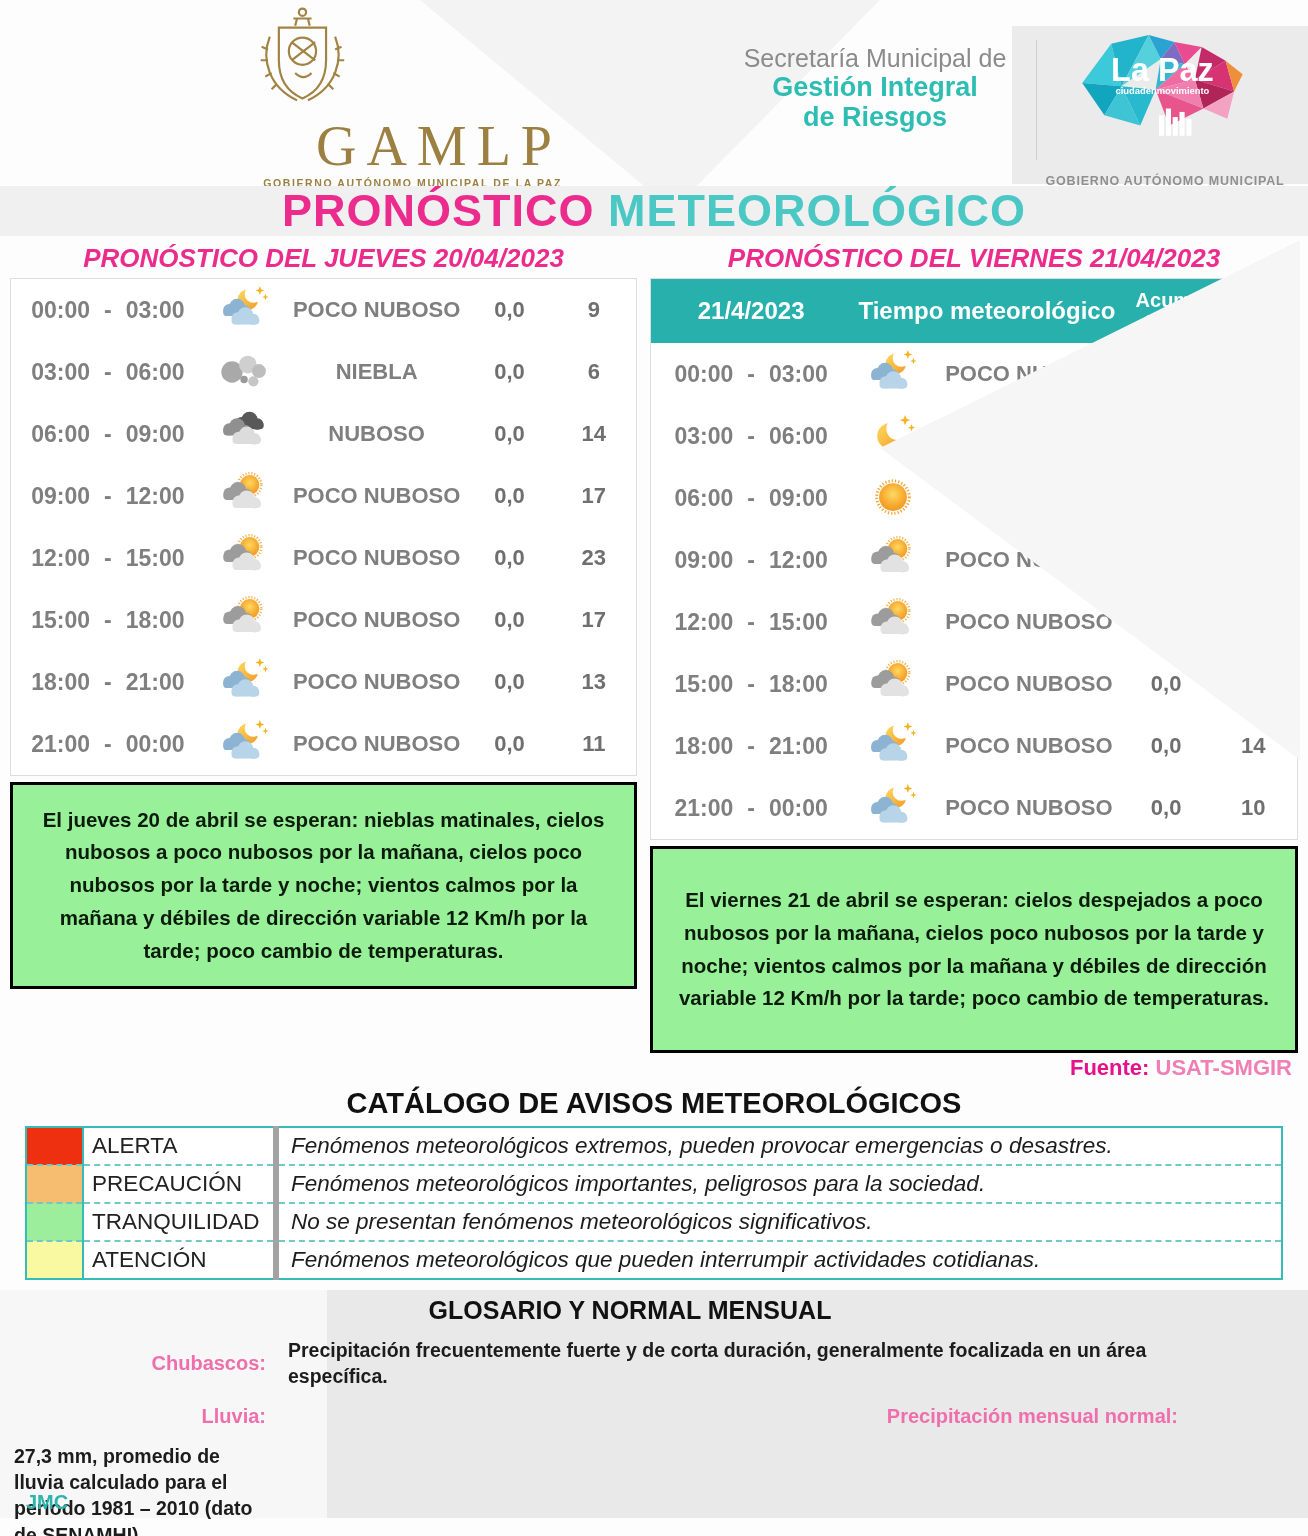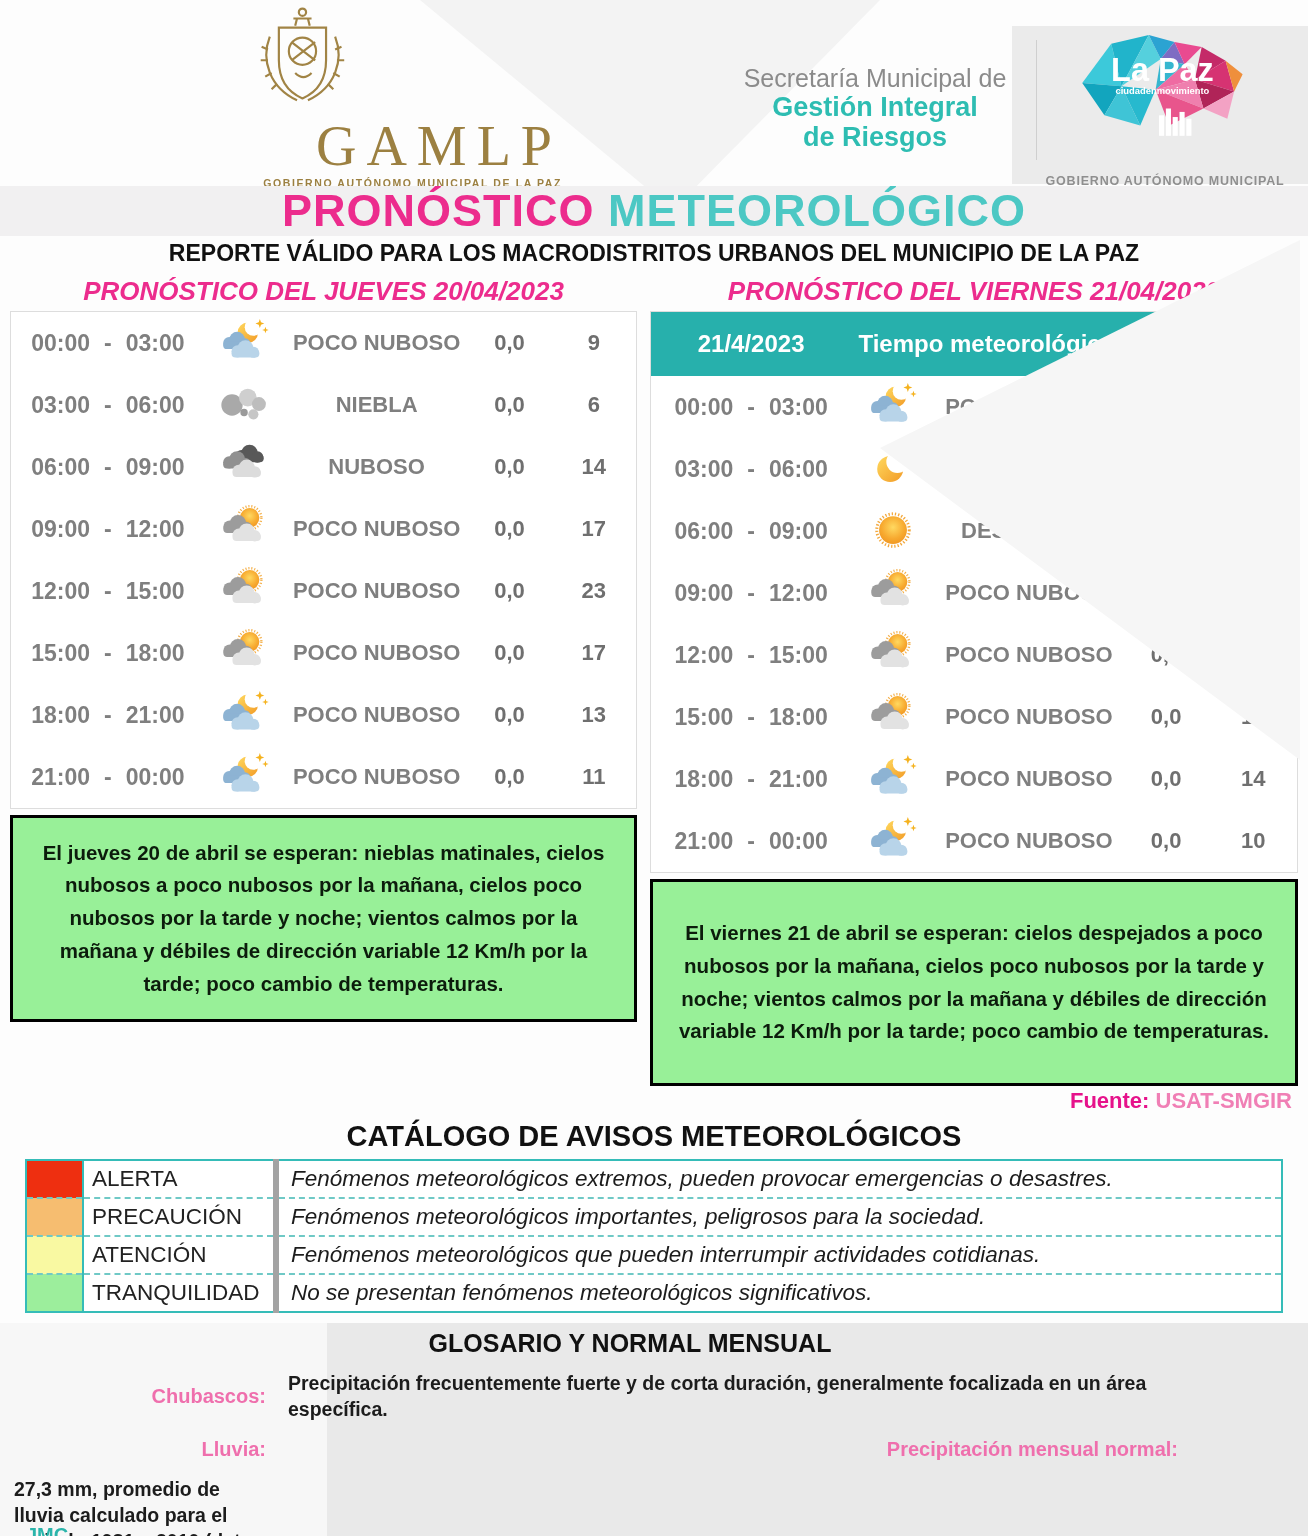--- a/index.html
+++ b/index.html
@@ -14,21 +14,21 @@
            clip-path:polygon(100% 0,100% 100%,0 40%); }
   .logo-bg { position:absolute; left:1012px; top:26px; width:296px; height:158px; background:#ebebeb; }
 
   
   .hdr { position:relative; height:186px; }
   .gamlp { position:absolute; left:42px; top:4px; width:520px; text-align:right; }
   .crest { display:block; margin:0 auto; height:118px; }
   .gamlp-name { font-family:"Liberation Serif", serif; font-size:56px; color:#9c8041; letter-spacing:10px; line-height:1; margin-top:-4px; }
   .gamlp-sub { font-size:10.5px; color:#9c8041; letter-spacing:1.6px; font-weight:bold; margin-top:3px; }
   .ribbon { margin-top:3px; }
-  .secretaria { position:absolute; left:730px; top:64px; width:290px; text-align:center; line-height:1.12; }
+  .secretaria { position:absolute; left:730px; top:44px; width:290px; text-align:center; line-height:1.12; }
   .sec-l1 { font-size:25px; color:#8b8b8b; }
   .sec-l2, .sec-l3 { font-size:27px; font-weight:bold; color:#2ebdb2; }
   .hdr-divider { position:absolute; left:1036px; top:40px; width:1px; height:120px; background:#cfcfcf; }
   .lapaz { position:absolute; left:1040px; top:30px; width:250px; text-align:center; }
   .lp-caption { font-size:12.5px; color:#8f8f8f; font-weight:bold; letter-spacing:0.8px; margin-top:12px; }
 
   
   .title-band { position:relative; height:50px; background:#f1f0f1; display:flex; align-items:center; justify-content:center; }
   .main-title { font-size:45px; font-weight:bold; letter-spacing:1px; }
   .t-pink { color:#ec2c8d; }
@@ -157,21 +157,20 @@
       <div class="lp-caption">GOBIERNO AUTÓNOMO MUNICIPAL</div>
     </div>
   </header>
 
   <div class="title-band">
     <div class="main-title">
       <span class="t-pink">PRONÓSTICO</span>
       <span class="t-teal">METEOROLÓGICO</span>
     </div>
   </div>
-  <div class="subtitle">REPORTE VÁLIDO PARA LOS MACRODISTRITOS URBANOS DEL MUNICIPIO DE LA PAZ</div>
 
   <div class="forecasts">
     <section class="forecast left">
       <h2 class="f-title">PRONÓSTICO DEL JUEVES 20/04/2023</h2>
       <div class="f-table">
         <div class="f-rows">
   <div class="f-row">
     <div class="fr-time">
       <span class="fr-from">00:00</span>
                 <span class="fr-dash">-</span>
@@ -730,28 +729,28 @@
         <td class="cat-swatch" style="background: rgb(238, 47, 16);"></td>
         <td class="cat-label">ALERTA</td>
         <td class="cat-desc">Fenómenos meteorológicos extremos, pueden provocar emergencias o desastres.</td>
       </tr>
       <tr>
         <td class="cat-swatch" style="background: rgb(246, 189, 112);"></td>
         <td class="cat-label">PRECAUCIÓN</td>
         <td class="cat-desc">Fenómenos meteorológicos importantes, peligrosos para la sociedad.</td>
       </tr>
       <tr>
+        <td class="cat-swatch" style="background: rgb(156, 238, 156);"></td>
+        <td class="cat-label">TRANQUILIDAD</td>
+        <td class="cat-desc">No se presentan fenómenos meteorológicos significativos.</td>
+      </tr>
+      <tr>
         <td class="cat-swatch" style="background: rgb(249, 249, 162);"></td>
         <td class="cat-label">ATENCIÓN</td>
         <td class="cat-desc">Fenómenos meteorológicos que pueden interrumpir actividades cotidianas.</td>
-      </tr>
-      <tr>
-        <td class="cat-swatch" style="background: rgb(156, 238, 156);"></td>
-        <td class="cat-label">TRANQUILIDAD</td>
-        <td class="cat-desc">No se presentan fenómenos meteorológicos significativos.</td>
       </tr>
     </tbody>
   </table>
 
   <div class="glossary">
     <div class="glossary-title">GLOSARIO Y NORMAL MENSUAL</div>
     <div class="gl-grid">
       <div class="gl-term">Chubascos:</div>
       <div class="gl-def">Precipitación frecuentemente fuerte y de corta duración, generalmente focalizada en un área específica.</div>
       <div class="gl-term">Lluvia:</div>

